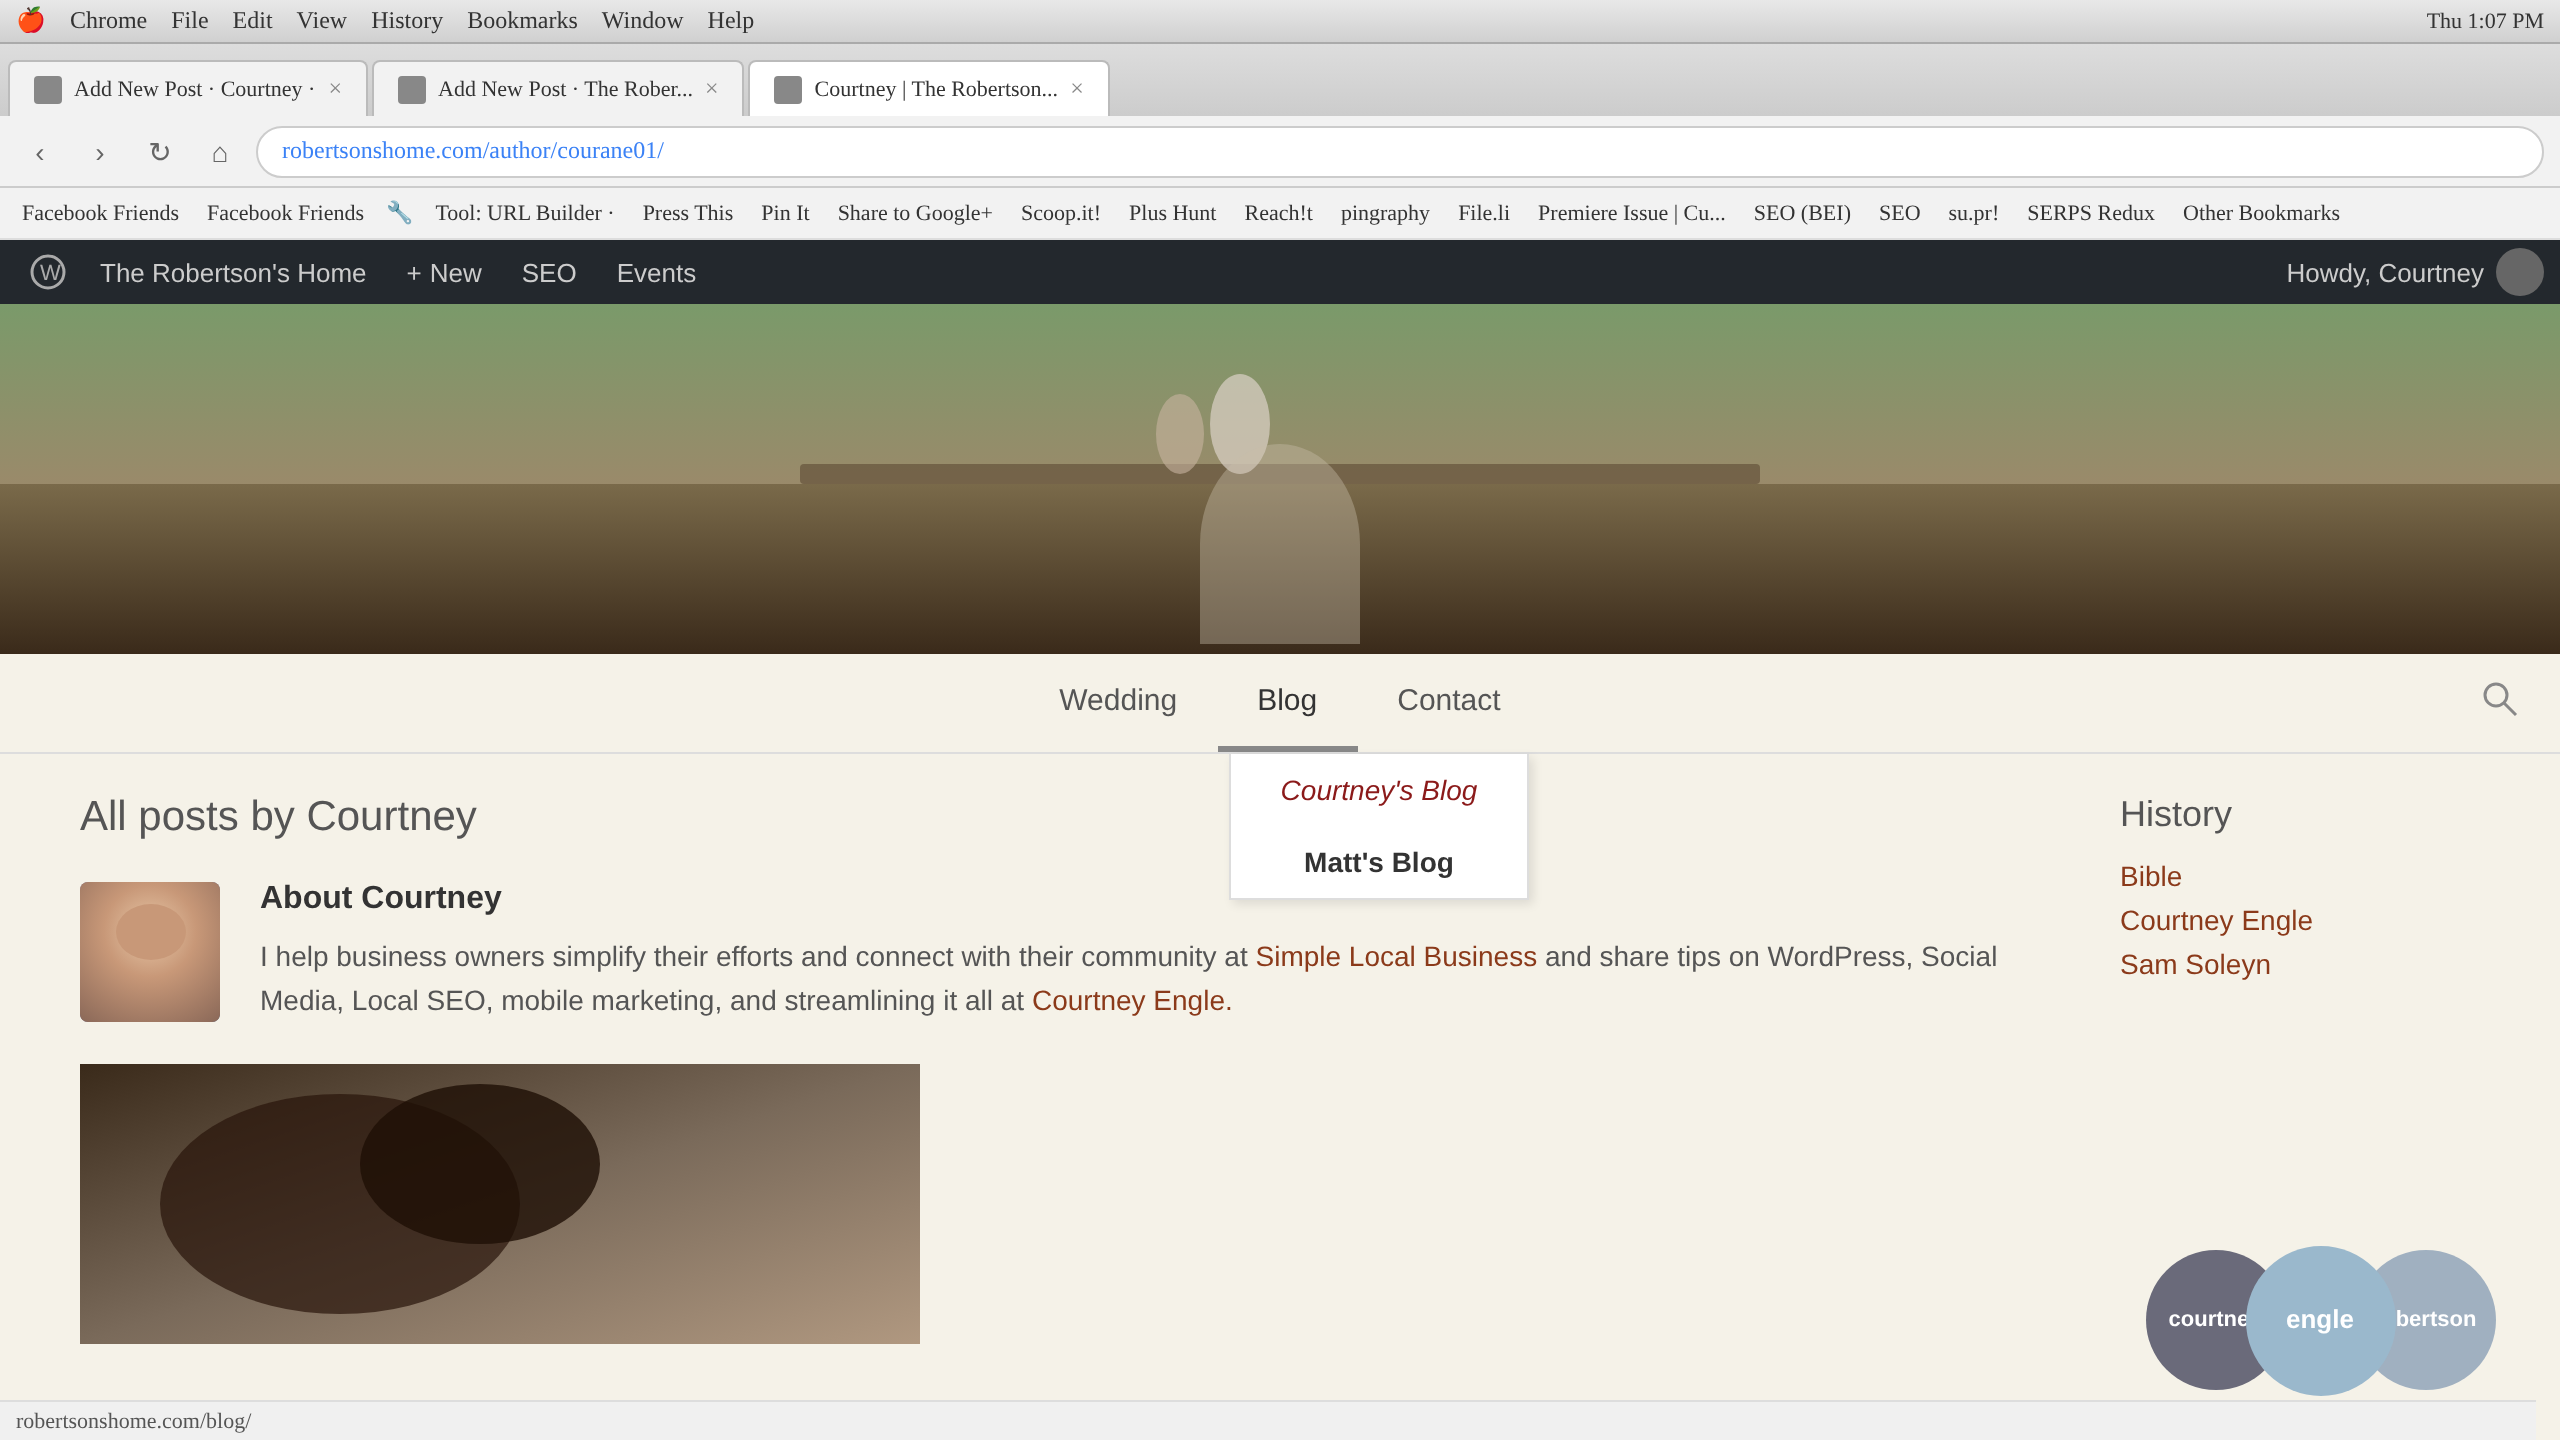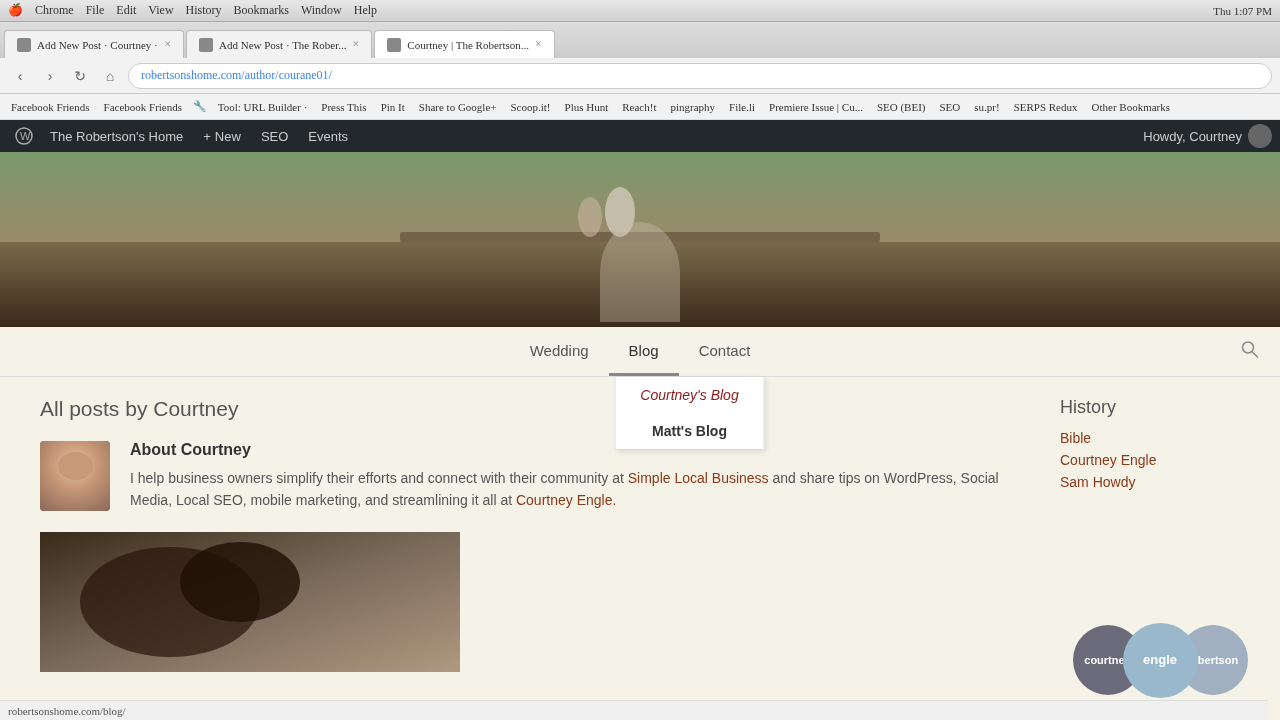--- a/index.html
+++ b/index.html
@@ -554,21 +554,21 @@
         <ellipse cx="200" cy="50" rx="60" ry="40" fill="rgba(30,15,5,0.8)"></ellipse>
       </svg>
     </div>
   </div>
 
   <div class="sidebar">
     <div class="sidebar-widget">
       <h3 class="widget-title">History</h3>
       <a class="widget-link">Bible</a>
       <a class="widget-link">Courtney Engle</a>
-      <a class="widget-link">Sam Howdy</a>
+      <a class="widget-link">Sam Soleyn</a>
     </div>
   </div>
 </div>
 
 <div class="logo-watermark">
   <div style="display:flex;align-items:center;gap:-10px;position:relative;">
     <div class="logo-circle logo-c" style="margin-right:-20px;z-index:0;">
       <span>courtney</span>
     </div>
     <div class="logo-circle logo-e" style="z-index:2;">

